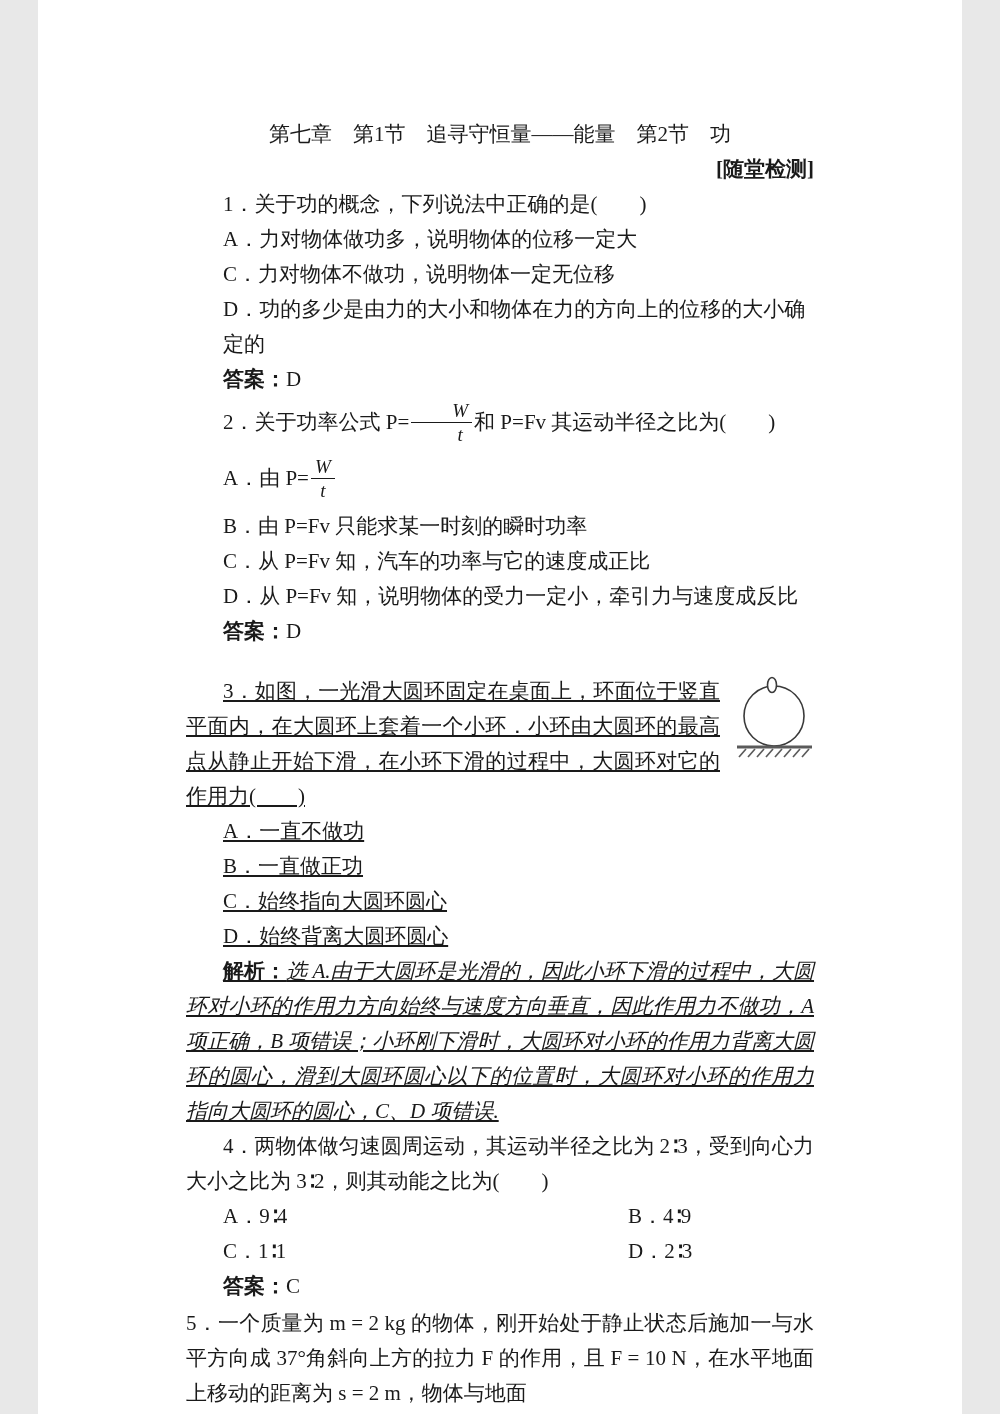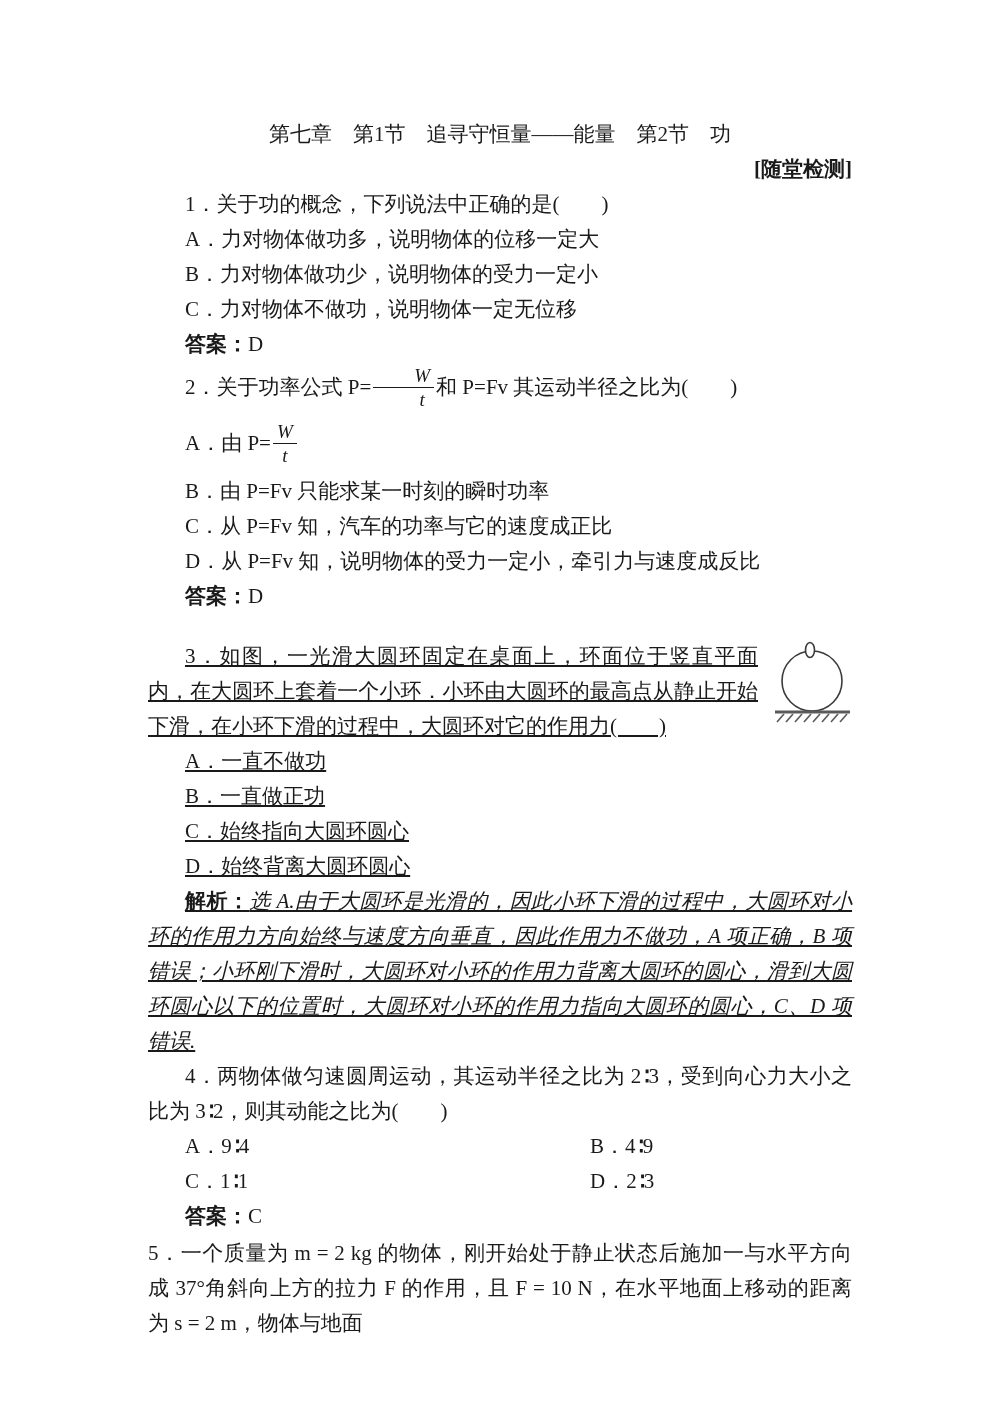--- a/index.html
+++ b/index.html
@@ -1,18 +1,18 @@
 <!DOCTYPE html>
 <html><head>
 <meta charset="utf-8">
 <style>
   html, body { margin: 0; padding: 0; background: #e8e8e8; }
   .page {
     position: relative;
-    width: 1000px;
+    width: 924px;
     height: 1414px;
     margin: 0 auto;
     background: #ffffff;
     box-sizing: border-box;
     padding: 117px 148px 0 148px;
     font-family: "Liberation Serif", "DejaVu Serif", serif;
     font-size: 21px;
     color: #1a1a1a;
     overflow: hidden;
   }
@@ -73,22 +73,22 @@
 <body>
 
 <div class="page">
 
   <div class="title-line">第七章　第1节　追寻守恒量——能量　第2节　功</div>
   <div class="section-header">[随堂检测]</div>
 
   <div class="q1-block">
     <div class="line fl-indent"><span>1．关于功的概念，下列说法中正确的是(　　)</span></div>
     <div class="opt">A．力对物体做功多，说明物体的位移一定大</div>
-    <div class="opt">B．力对物体做功少，说明物体的受力一定小</div>
     <div class="opt">C．力对物体不做功，说明物体一定无位移</div>
+    <div class="opt">D．功的多少是由力的大小和物体在力的方向上的位移的大小确定的</div>
     <div class="answer-line"><span class="label">答案：</span><span>D</span></div>
   </div>
 
   <div>
     <div class="line frac-line fl-indent">
       <span>2．关于功率公式 P=</span><span class="frac"><span class="num">W</span><span class="den">t</span></span><span>和 P=Fv 其运动半径之比为(　　)</span>
     </div>
     <div class="line frac-line opt-frac">
       <span>A．由 P=</span><span class="frac"><span class="num">W</span><span class="den">t</span></span>
     </div>

